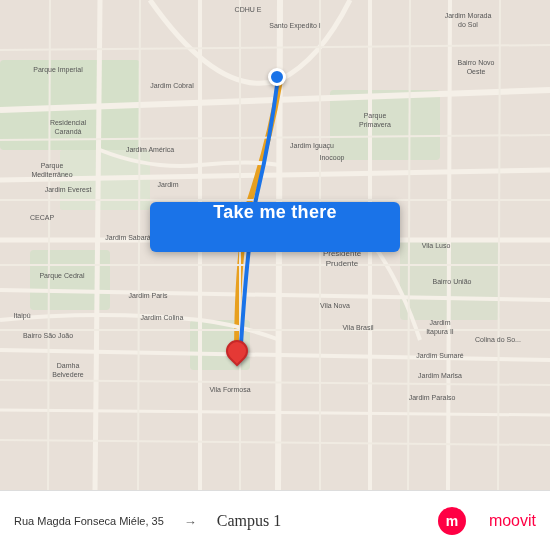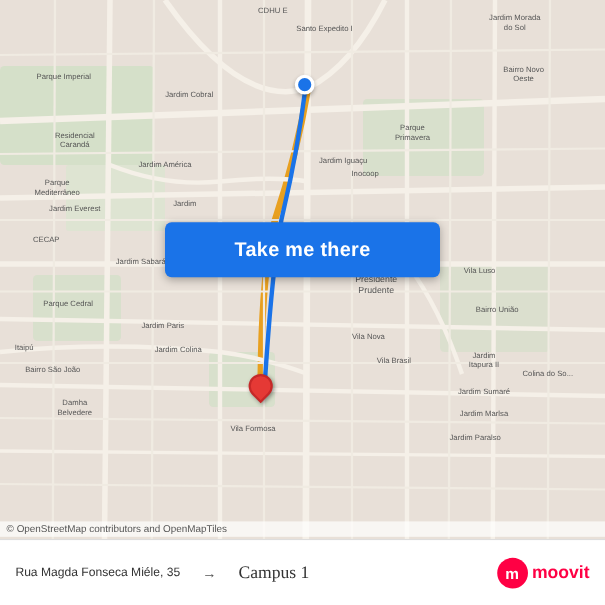--- a/index.html
+++ b/index.html
@@ -29,21 +29,20 @@
     
     #button-overlay {
       position: absolute;
       top: 202px;
       left: 150px;
       width: 250px;
       height: 50px;
       background: #1a73e8;
       border-radius: 6px;
       display: flex;
-      align-items: center;
       justify-content: center;
       cursor: pointer;
       box-shadow: 0 2px 8px rgba(0,0,0,0.3);
     }
 
     #button-overlay span {
       color: white;
       font-size: 18px;
       font-weight: 600;
       letter-spacing: 0.3px;
@@ -104,22 +103,23 @@
 
     .moovit-logo {
       margin-left: auto;
       display: flex;
       align-items: center;
       gap: 4px;
     }
 
     .moovit-text {
       font-size: 16px;
-      font-weight: 700;
+      font-weight: 400;
       color: #f04;
+      margin-left: 19px;
     }
 
     .route-info {
       display: flex;
       align-items: center;
       gap: 20px;
       flex: 1;
     }
 
     .route-from {
@@ -248,23 +248,20 @@
   </svg>
 
   <div class="origin-marker"></div>
 
   <div class="dest-marker-body"></div>
 
   <div id="button-overlay">
     <span>Take me there</span>
   </div>
 
-  <div class="attribution">
-    <span>© OpenStreetMap contributors and OpenMapTiles</span>
-  </div>
 </div>
 
 <div id="bottom-bar">
   <div class="route-info">
     <span class="route-from">Rua Magda Fonseca Miéle, 35</span>
     <span class="route-arrow">→</span>
     <span class="route-to">Campus 1</span>
   </div>
   <div class="moovit-logo">
     <div class="moovit-icon">m</div>

